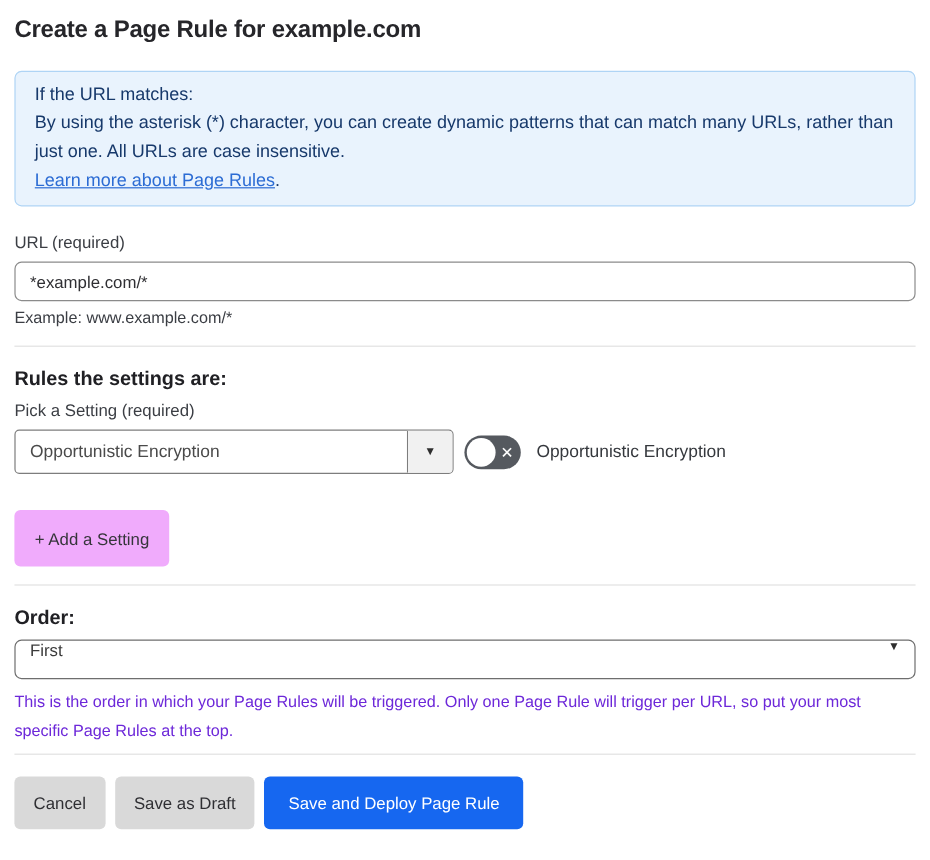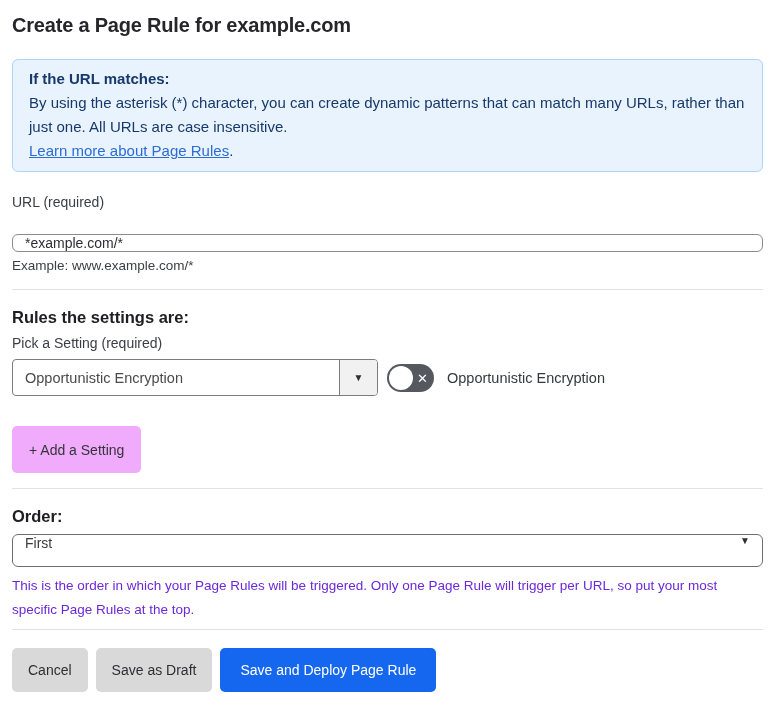--- a/index.html
+++ b/index.html
@@ -20,28 +20,28 @@
 
   .info-box {
     margin-top: 22px;
     background: #e9f3fd;
     border: 1px solid #afd4f5;
     border-radius: 6px;
     padding: 7px 16px 8px;
     font-size: 15px; line-height: 24px;
     color: #17396b;
   }
-  .info-heading { font-weight: 700; }
+  .info-heading { font-weight: 400; }
   .info-link { color: #2c6cd4; text-decoration: underline; cursor: pointer; }
 
   .field-label { margin-top: 22px; font-size: 14px; color: #3b3e44; }
 
   .url-input {
-    margin-top: 24px; display: block;
-    width: 100%; height: 18px;
+    margin-top: 8px; display: block;
+    width: 100%; height: 33px;
     border: 1px solid #8b8b8b; border-radius: 6px;
     padding: 0 12px;
     font-family: "Liberation Sans", "DejaVu Sans", sans-serif;
     font-size: 14px; color: #2f2f33;
     background: #fff;
   }
   .helper { margin-top: 6px; font-size: 13.5px; color: #3b3e44; }
 
   .divider { height: 0; border: none; border-top: 1px solid #e2e2e2; }
   .divider-1 { margin-top: 16px; }

